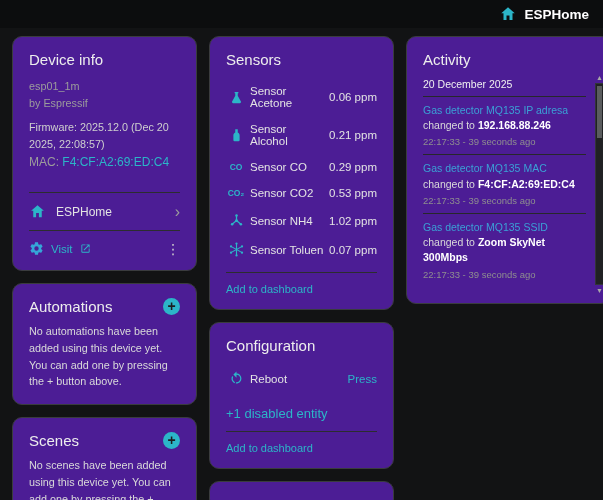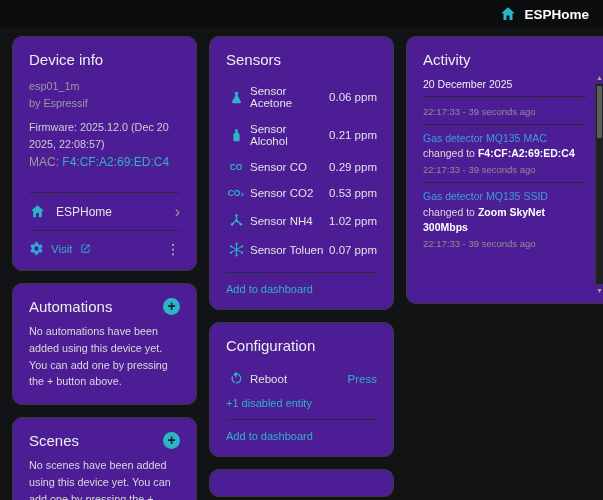--- a/index.html
+++ b/index.html
@@ -36,21 +36,21 @@
 
   
   .entity-row{display:flex;align-items:center;gap:4px;padding:7px 0;font-size:11.5px}
   .eicon{width:20px;display:flex;justify-content:center;align-items:center;color:#2cb5c8;flex:none}
   .eicon.txt{font-size:8.5px;font-weight:bold;color:#2cb5c8}
   .ename{flex:1;color:#e3e3e3}
   .evalue{white-space:nowrap;color:#e3e3e3}
   .press-link{margin-left:auto;font-size:11.5px;color:#2cb5c8;cursor:pointer}
   .card-footer{border-top:1px solid #2c2d2f;margin-top:8px;padding-top:10px;font-size:11px}
   .link{color:#2cb5c8;cursor:pointer;text-decoration:none}
-  .disabled-link{font-size:11px;color:#2cb5c8;margin:4px 0 10px;cursor:pointer}
+  .disabled-link{font-size:13px;color:#2cb5c8;margin:13px 0 10px;cursor:pointer}
 
   
   .activity-card{height:268px;position:relative;overflow:hidden;padding-right:24px}
   .date-head{font-size:10.5px;font-weight:normal;color:#f0f0f0;margin:4px 0 6px}
   .log-entry{padding:6px 0 7px;border-top:1px solid #27282a}
   .log-line{font-size:10.5px;line-height:1.45;color:#d9d9d9}
   .log-entity{color:#3ba0d6;cursor:pointer}
   .log-val{font-weight:bold;color:#ffffff}
   .log-time{font-size:9.5px;color:#8f8f8f;margin-top:3px}
   .scrollbar{position:absolute;top:36px;bottom:8px;right:5px;width:11px;display:flex;flex-direction:column;align-items:center}
@@ -230,20 +230,25 @@
 
   </div>
 
   <div class="col col-right">
 
     <div class="card activity-card">
       <div class="card-title">Activity</div>
       <div class="date-head">20 December 2025</div>
 
       <div class="log-entry">
+        <div class="log-line">
+          <span class="log-entity">Gas detector MQ135 IP adresa</span>
+          <span>changed to</span>
+          <span class="log-val">192.168.88.246</span>
+        </div>
         <div class="log-time">22:17:33 - 39 seconds ago</div>
       </div>
 
       <div class="log-entry">
         <div class="log-line">
           <span class="log-entity">Gas detector MQ135 MAC</span>
           <span>changed to</span>
           <span class="log-val">F4:CF:A2:69:ED:C4</span>
         </div>
         <div class="log-time">22:17:33 - 39 seconds ago</div>

